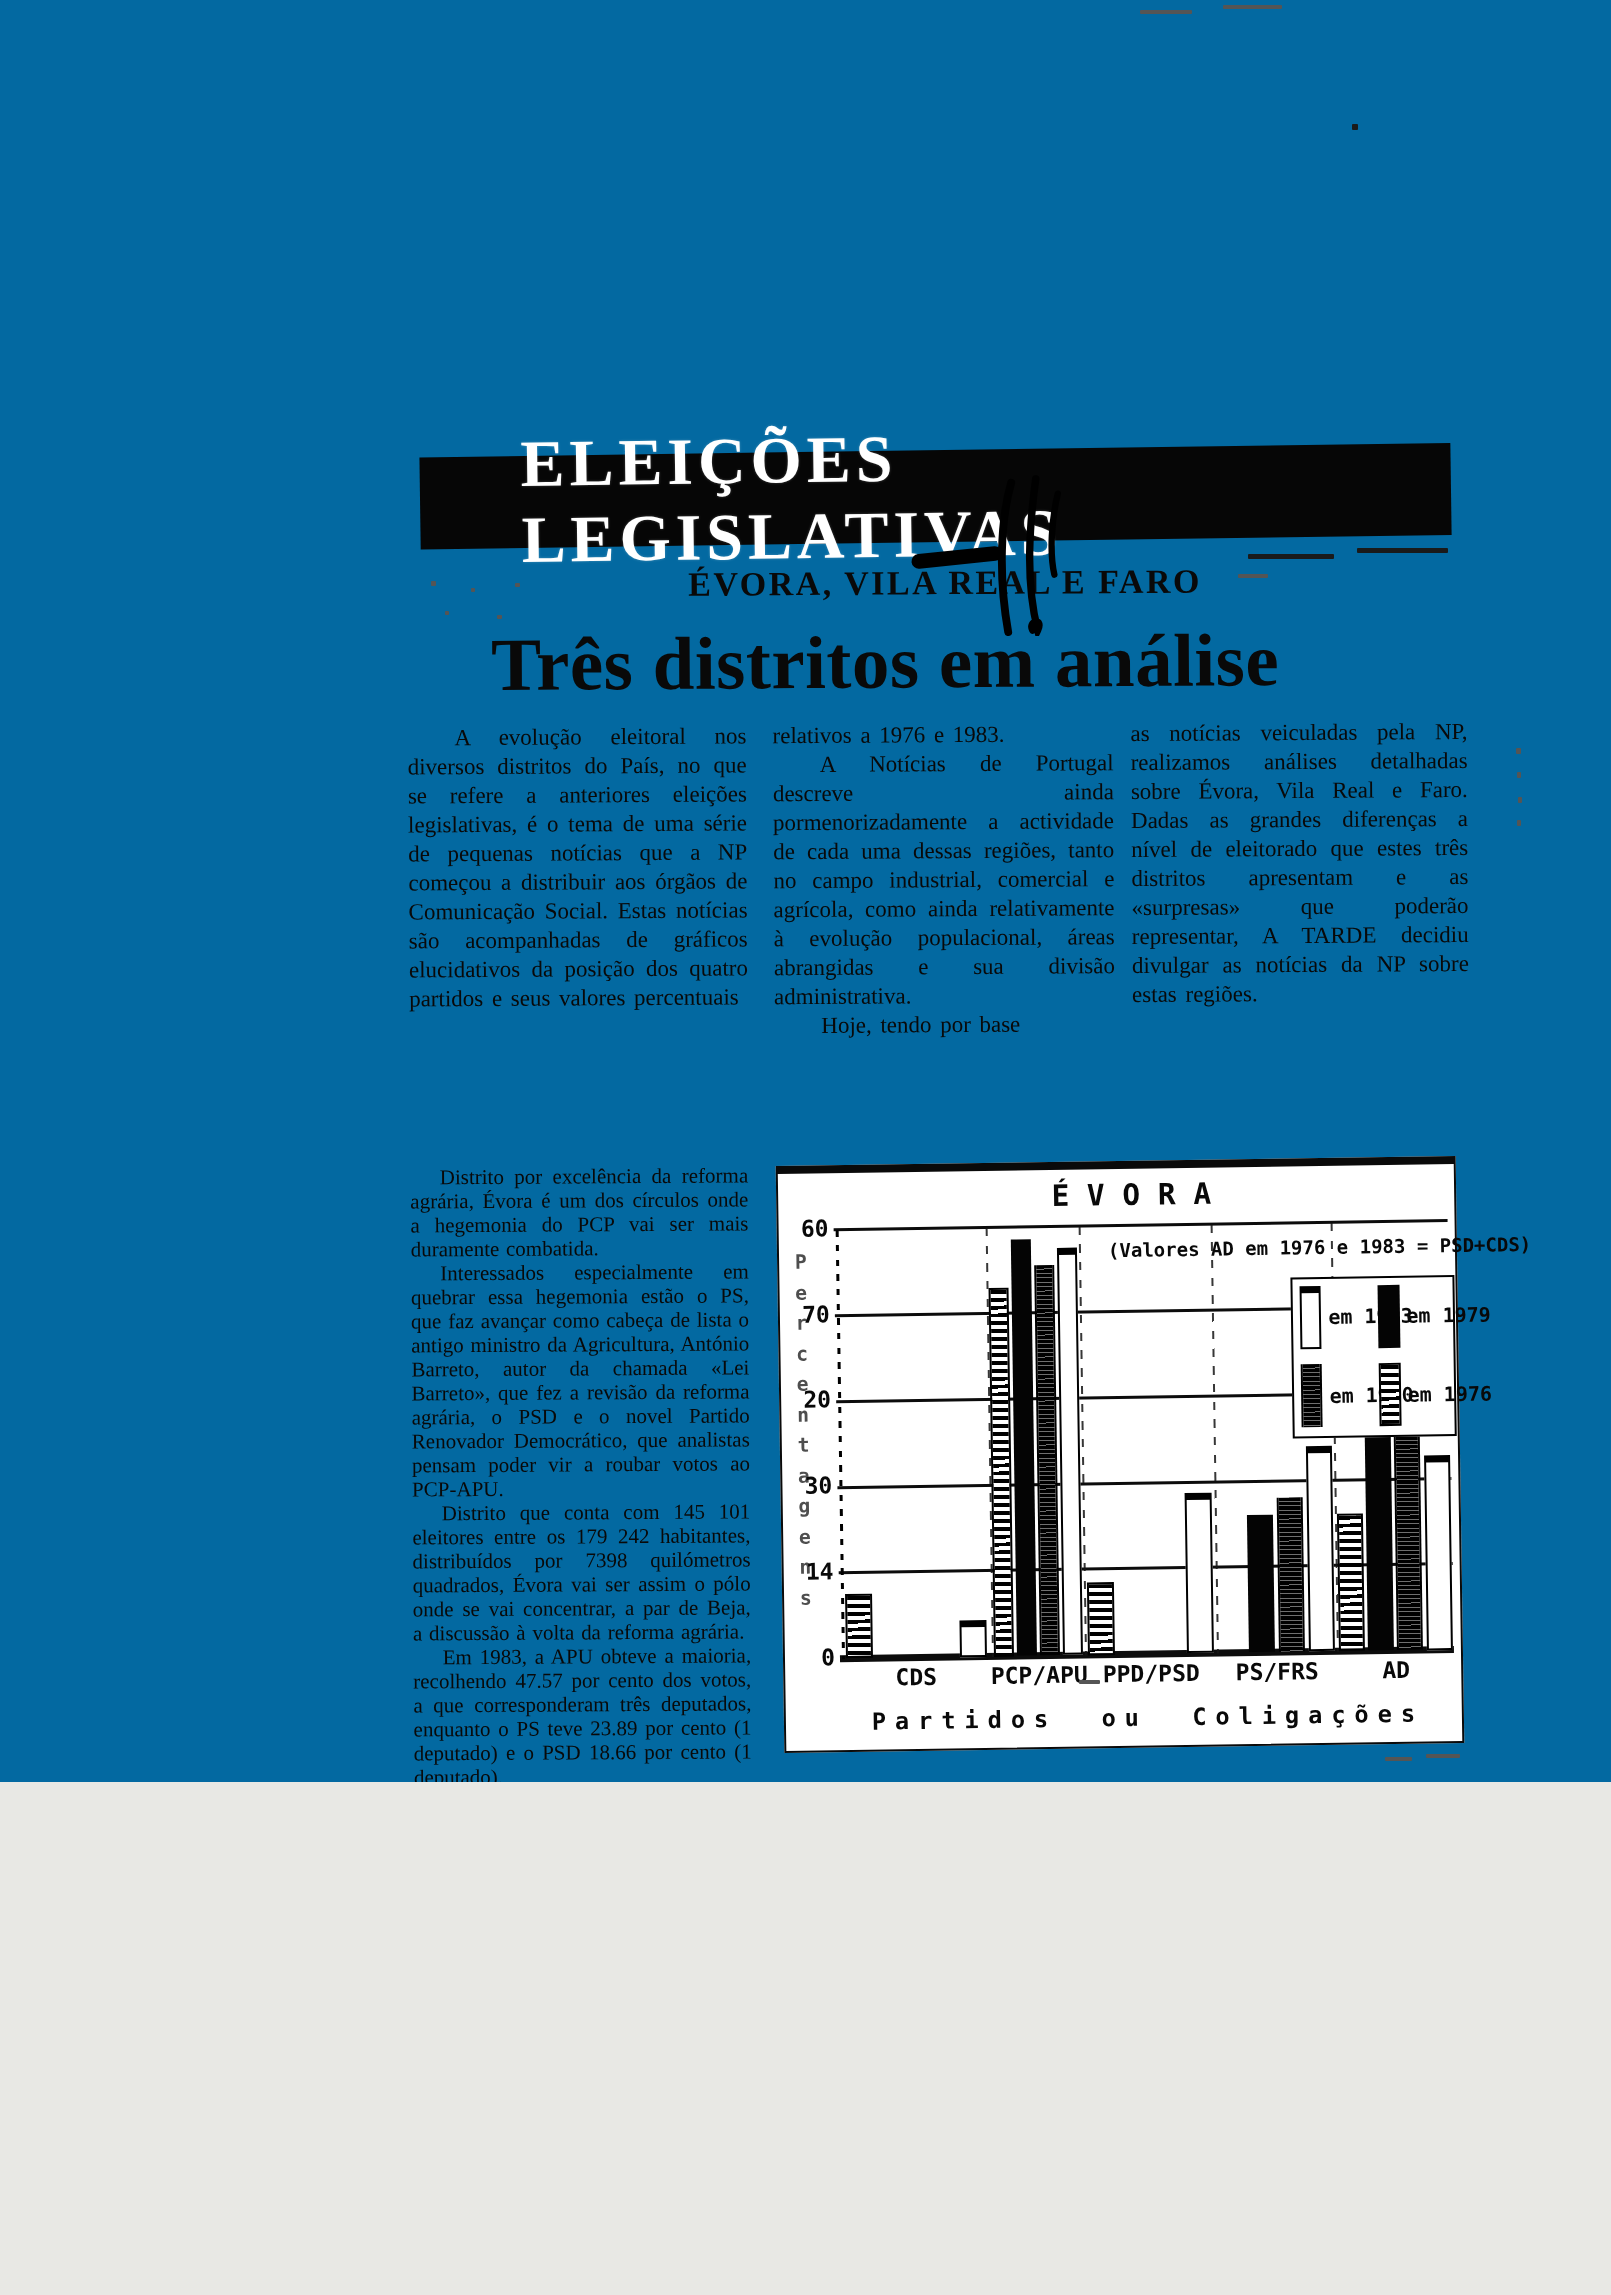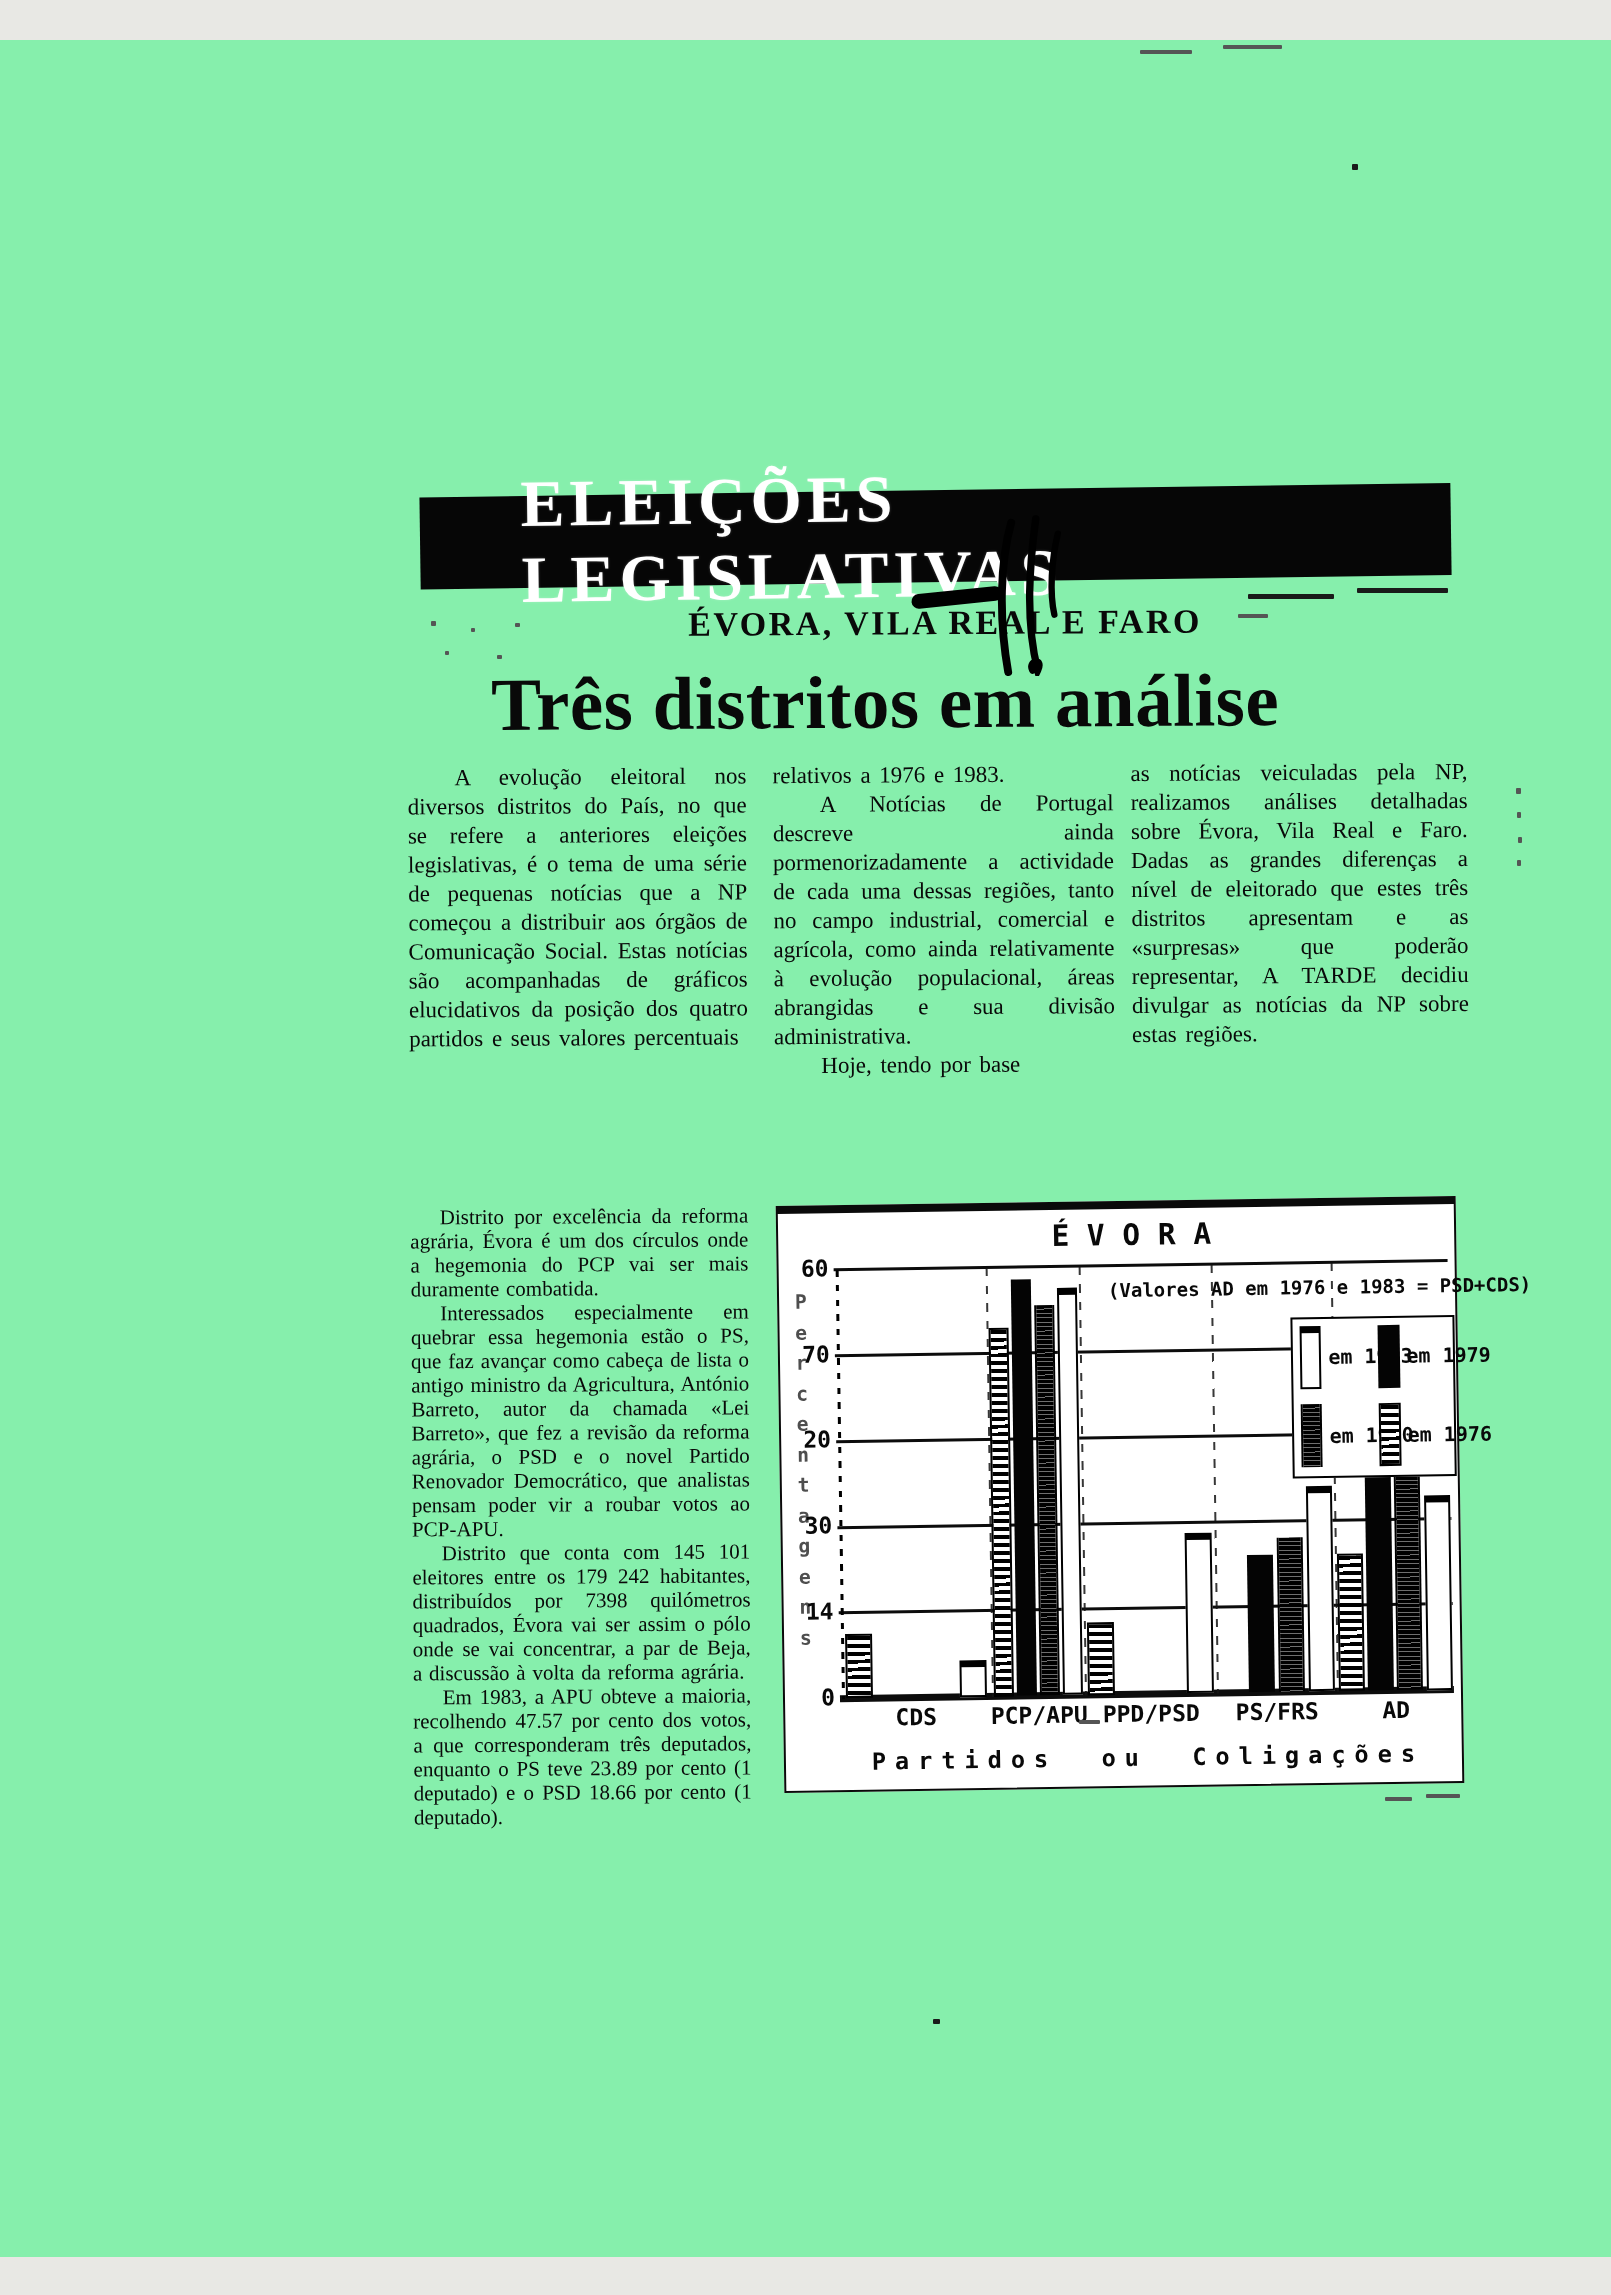--- a/index.html
+++ b/index.html
@@ -1,18 +1,18 @@
 <!DOCTYPE html>
 <html lang="pt" style="font-size:7.9px"><head>
 <meta charset="utf-8">
 <style>
   html,body{margin:0;padding:0;background:#e8e8e4;}
   .page{
-    position:relative; width:1612px; height:2217px; background:#86efac;
-    overflow:hidden; font-family:"Liberation Serif", serif; color:#090909;margin-top:40px;
+    position:relative; width:1612px; height:1782px; background:#0369a1;
+    overflow:hidden; font-family:"Liberation Serif", serif; color:#090909;
   }
   .article{position:absolute; left:0; top:0; width:1612px; height:2295px; transform:rotate(-0.35deg);}
   
   .banner{
     position:absolute; left:424px; top:451px; width:1031px; height:92px;
     background:#060606; color:#ffffff; transform:rotate(-0.45deg);
     display:flex; align-items:center;
     font-weight:bold; font-size:66px; letter-spacing:4.9px; padding-left:101px; box-sizing:border-box;
     text-shadow:0 0 2.9px rgba(255,255,255,.25);
   }

